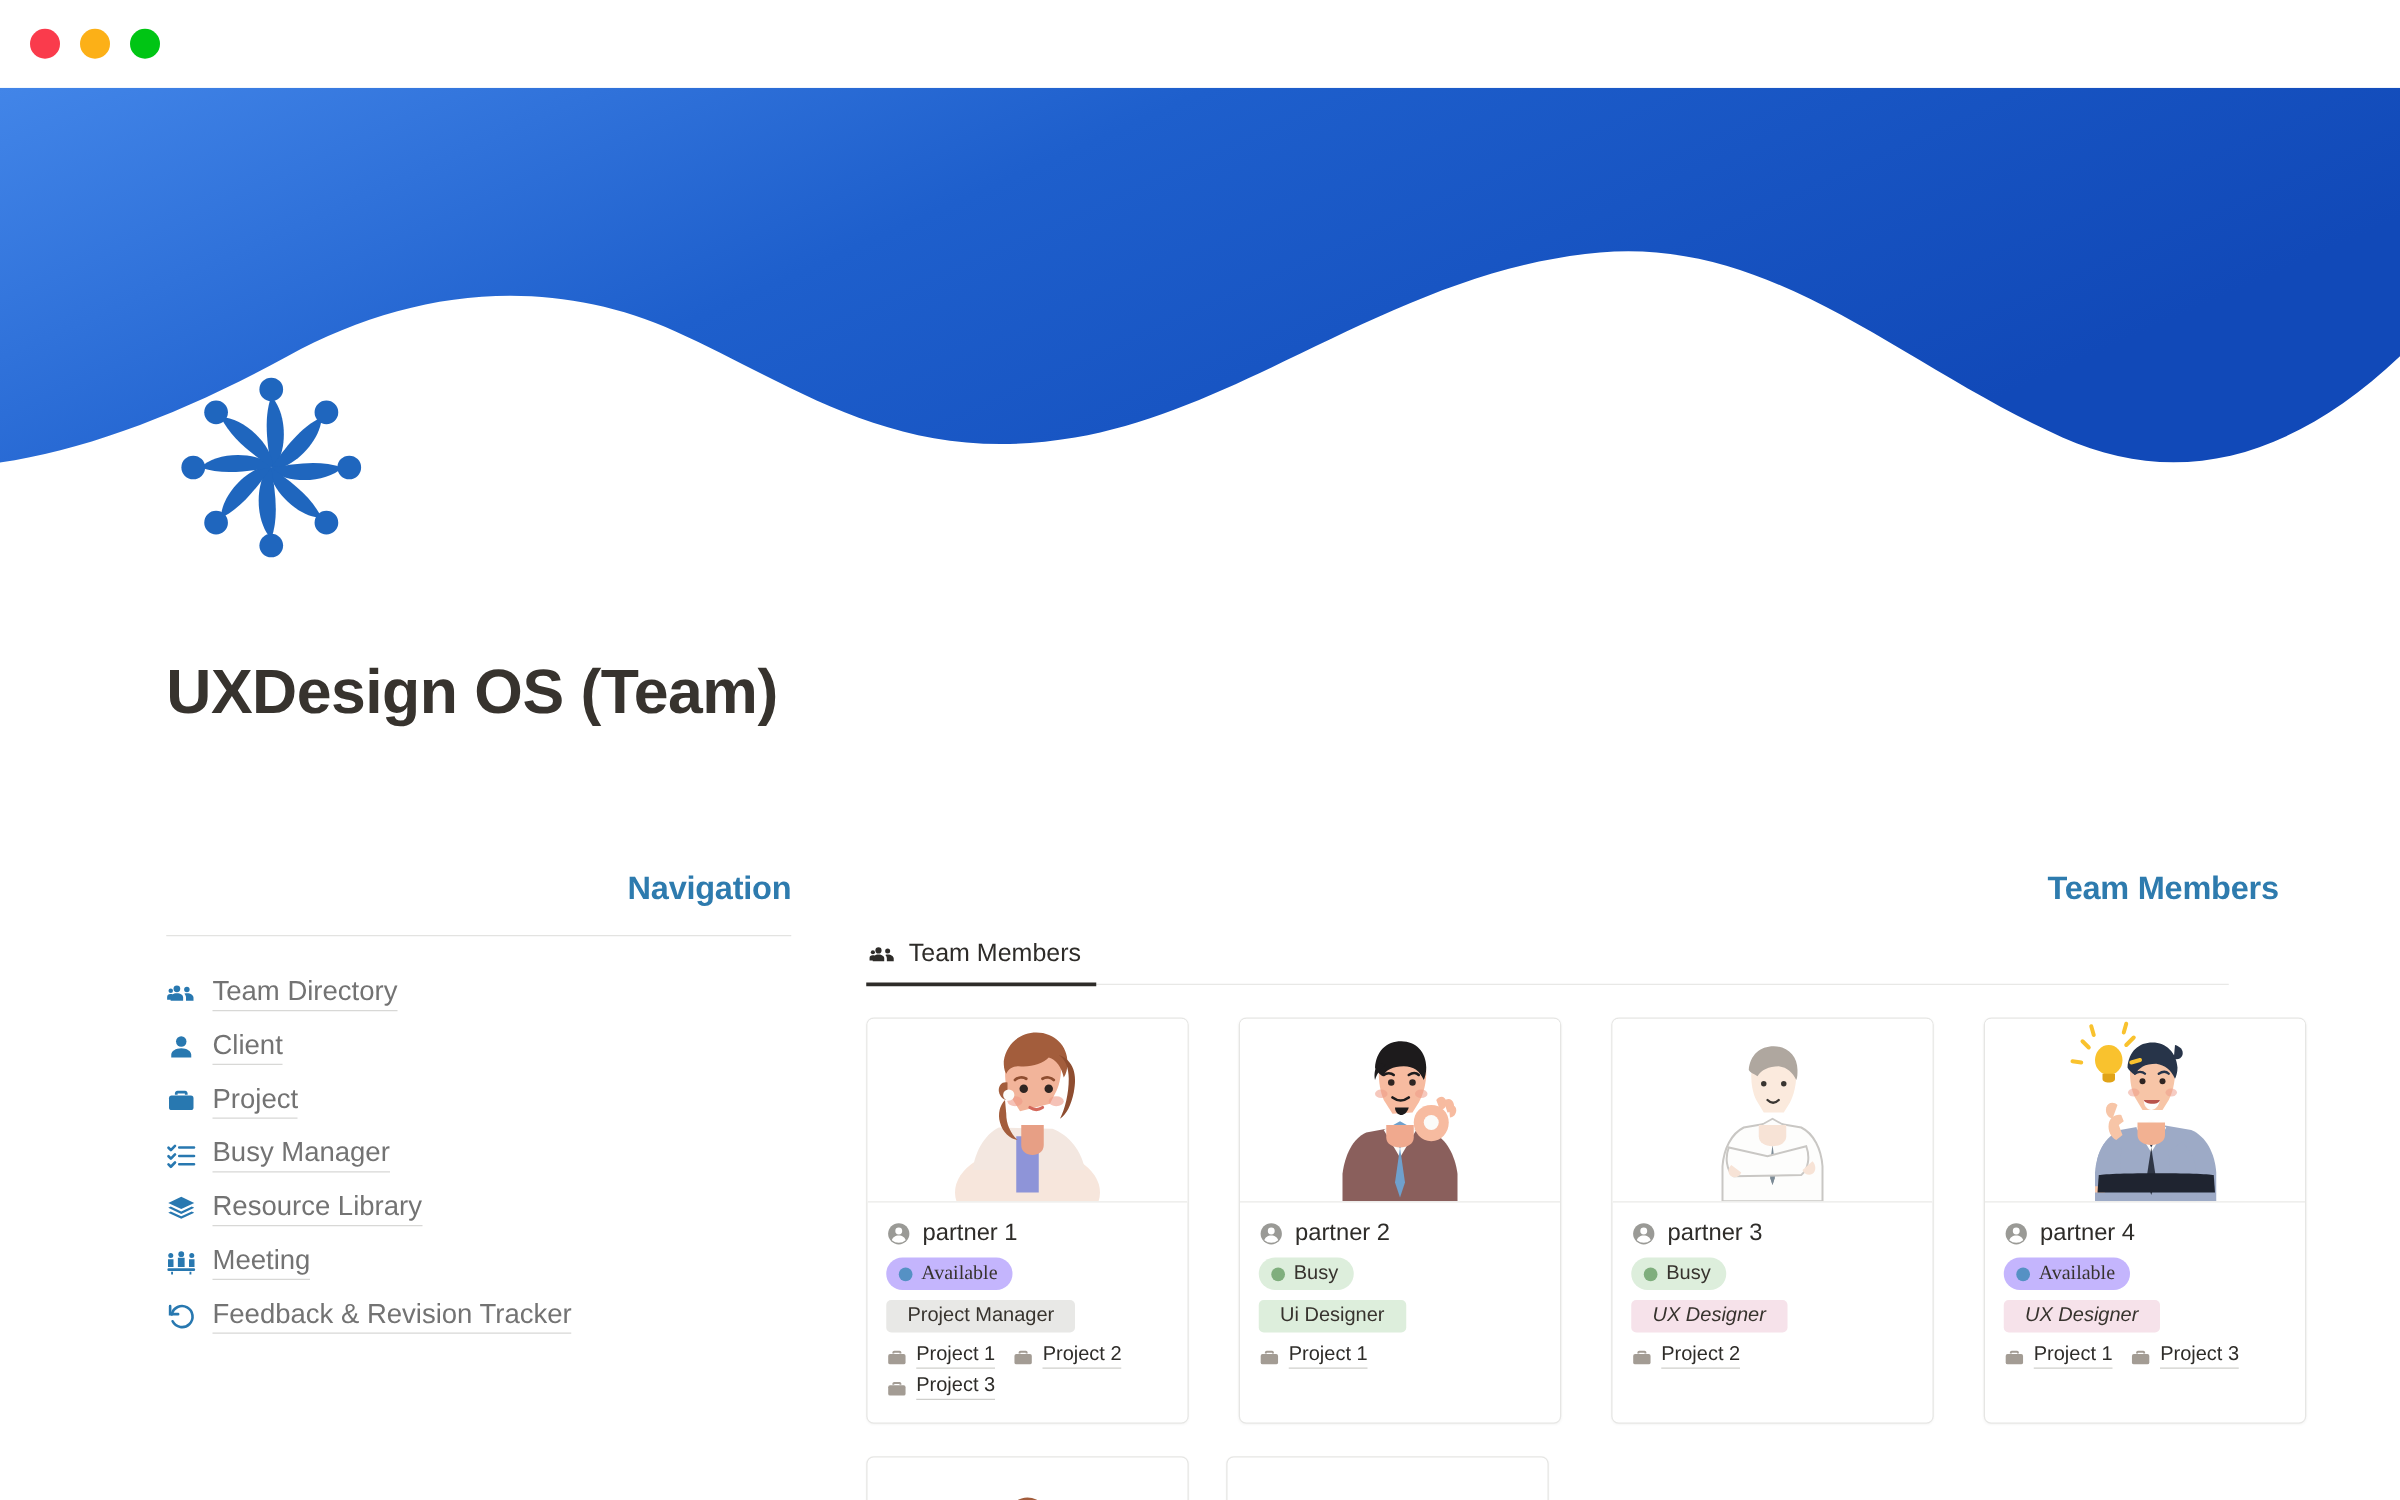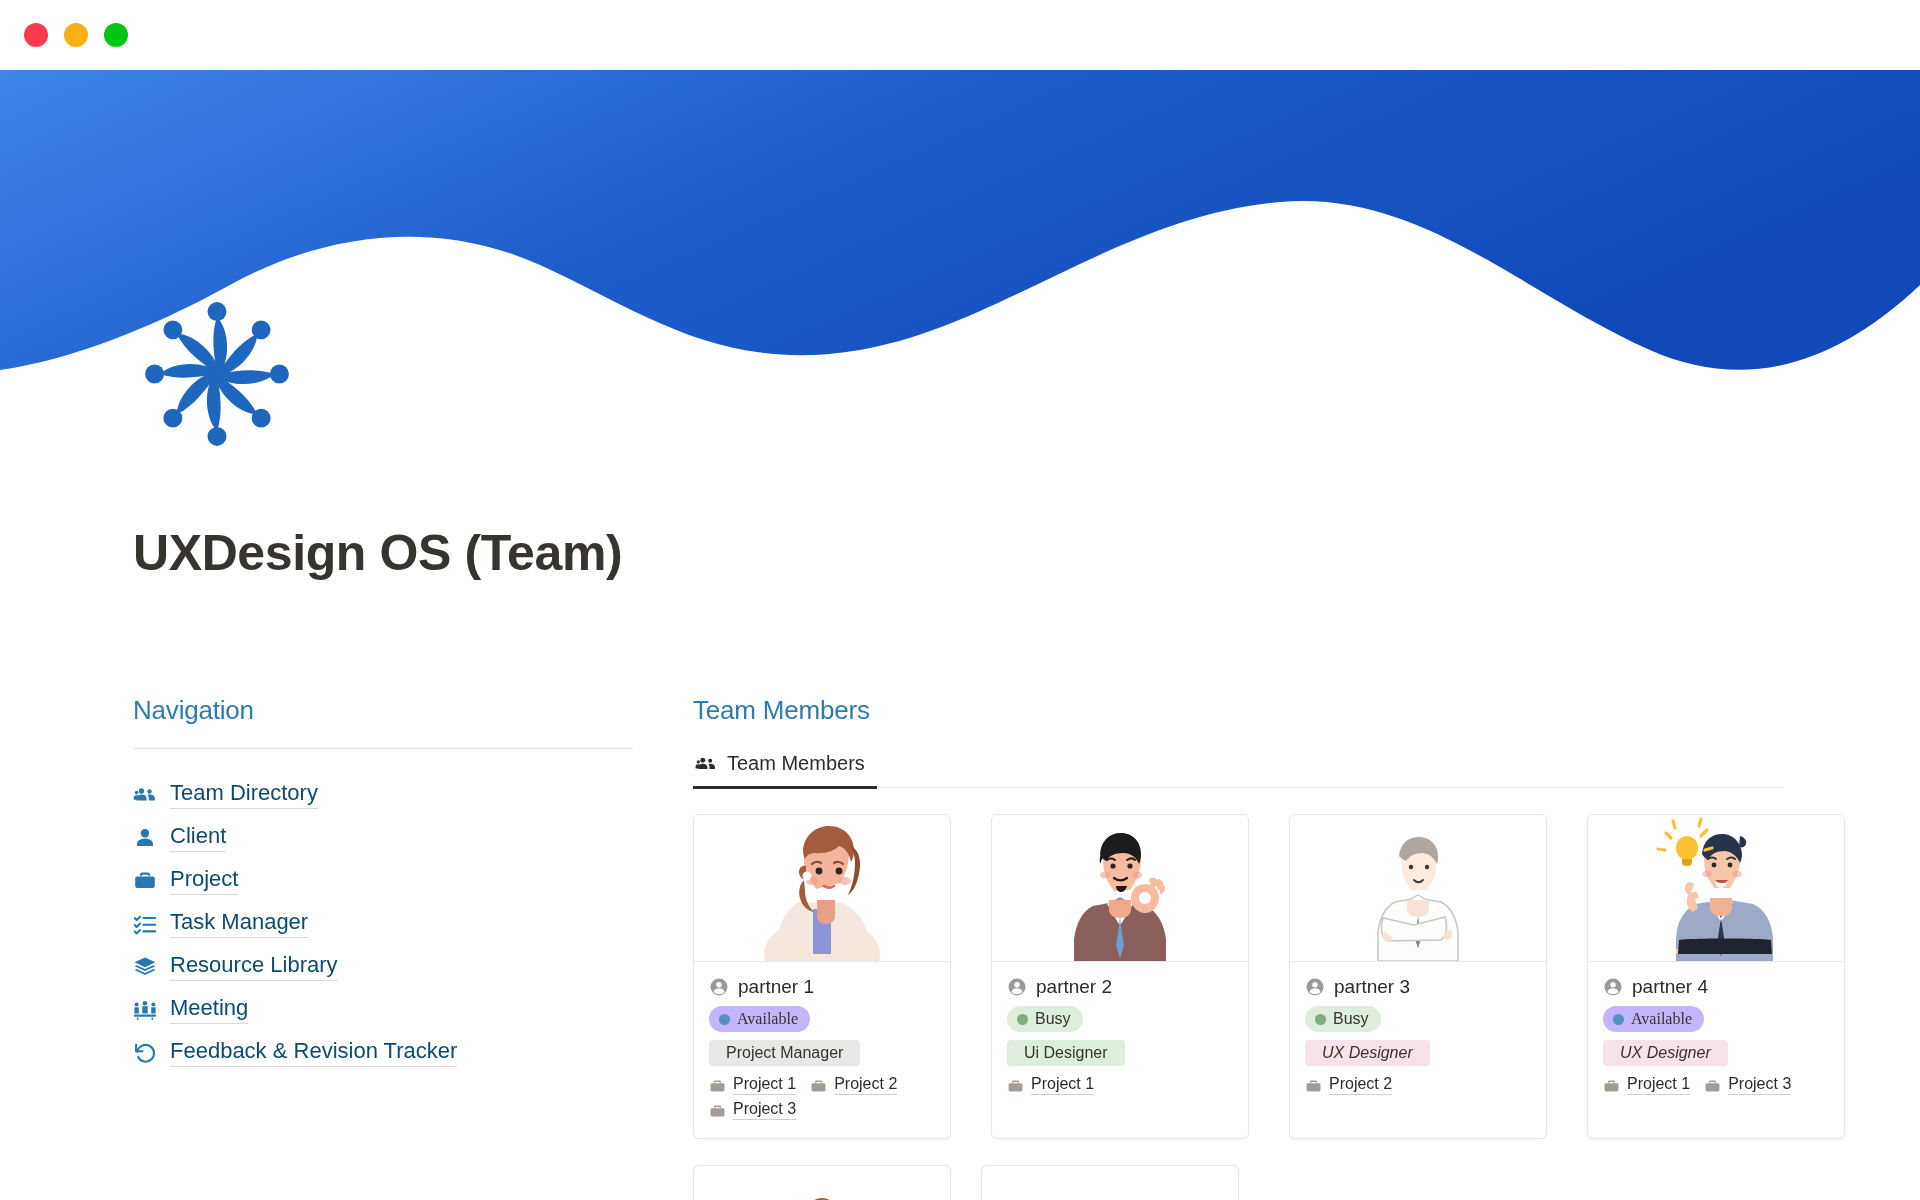--- a/index.html
+++ b/index.html
@@ -82,24 +82,25 @@
   }
 
   
   .nav-column {
     position: absolute;
     left: 133px; top: 0;
     width: 500px;
   }
   .section-heading {
     font-size: 26px;
-    font-weight: normal;
+    font-weight: bold;
     color: #2E7BAE;
     margin-bottom: 22px;
     letter-spacing: -0.2px;
+    text-align: right;
   }
   .nav-divider {
     height: 1px;
     background: #E3E3E1;
     width: 500px;
     margin-bottom: 24px;
   }
   .nav-list { display: flex; flex-direction: column; }
   .nav-item {
     display: flex;
@@ -112,21 +113,21 @@
     width: 24px; height: 24px;
     flex: 0 0 24px;
     display: flex;
     align-items: center;
     justify-content: center;
     color: #2878B0;
   }
   .nav-icon svg { display: block; }
   .nav-label {
     font-size: 22px;
-    color: #0c4a6e;
+    color: #737373;
     border-bottom: 1px solid #D8D8D6;
     padding-bottom: 2px;
     line-height: 1.15;
     white-space: nowrap;
   }
 
   
   .team-column {
     position: absolute;
     left: 693px; top: 0;
@@ -382,21 +383,21 @@
 
         <div class="nav-item">
           <span class="nav-icon">
             <svg width="24" height="24" viewBox="0 0 24 24" fill="none" stroke="currentColor" stroke-width="2.1" stroke-linecap="round" stroke-linejoin="round">
               <path d="M1.8 6.2l1.9 1.9 3.3-3.4"></path>
               <path d="M1.8 13l1.9 1.9 3.3-3.4"></path>
               <path d="M1.8 19.5l1.9 1.9 3.3-3.4"></path>
               <path d="M10.4 6h11.8M10.4 12.8h11.8M10.4 19.4h11.8"></path>
             </svg>
           </span>
-          <span class="nav-label">Task Manager</span>
+          <span class="nav-label">Busy Manager</span>
         </div>
 
         <div class="nav-item">
           <span class="nav-icon">
             <svg width="24" height="24" viewBox="0 0 24 24" fill="currentColor">
               <path d="M12 2.4L1.6 7.3 12 12.2l10.4-4.9L12 2.4z"></path>
               <path d="M12 14.1L3.6 10.2 1.6 11.2 12 16.1l10.4-4.9-2-1L12 14.1z"></path>
               <path d="M12 18L3.6 14.1l-2 1L12 20l10.4-4.9-2-1L12 18z"></path>
             </svg>
           </span>

